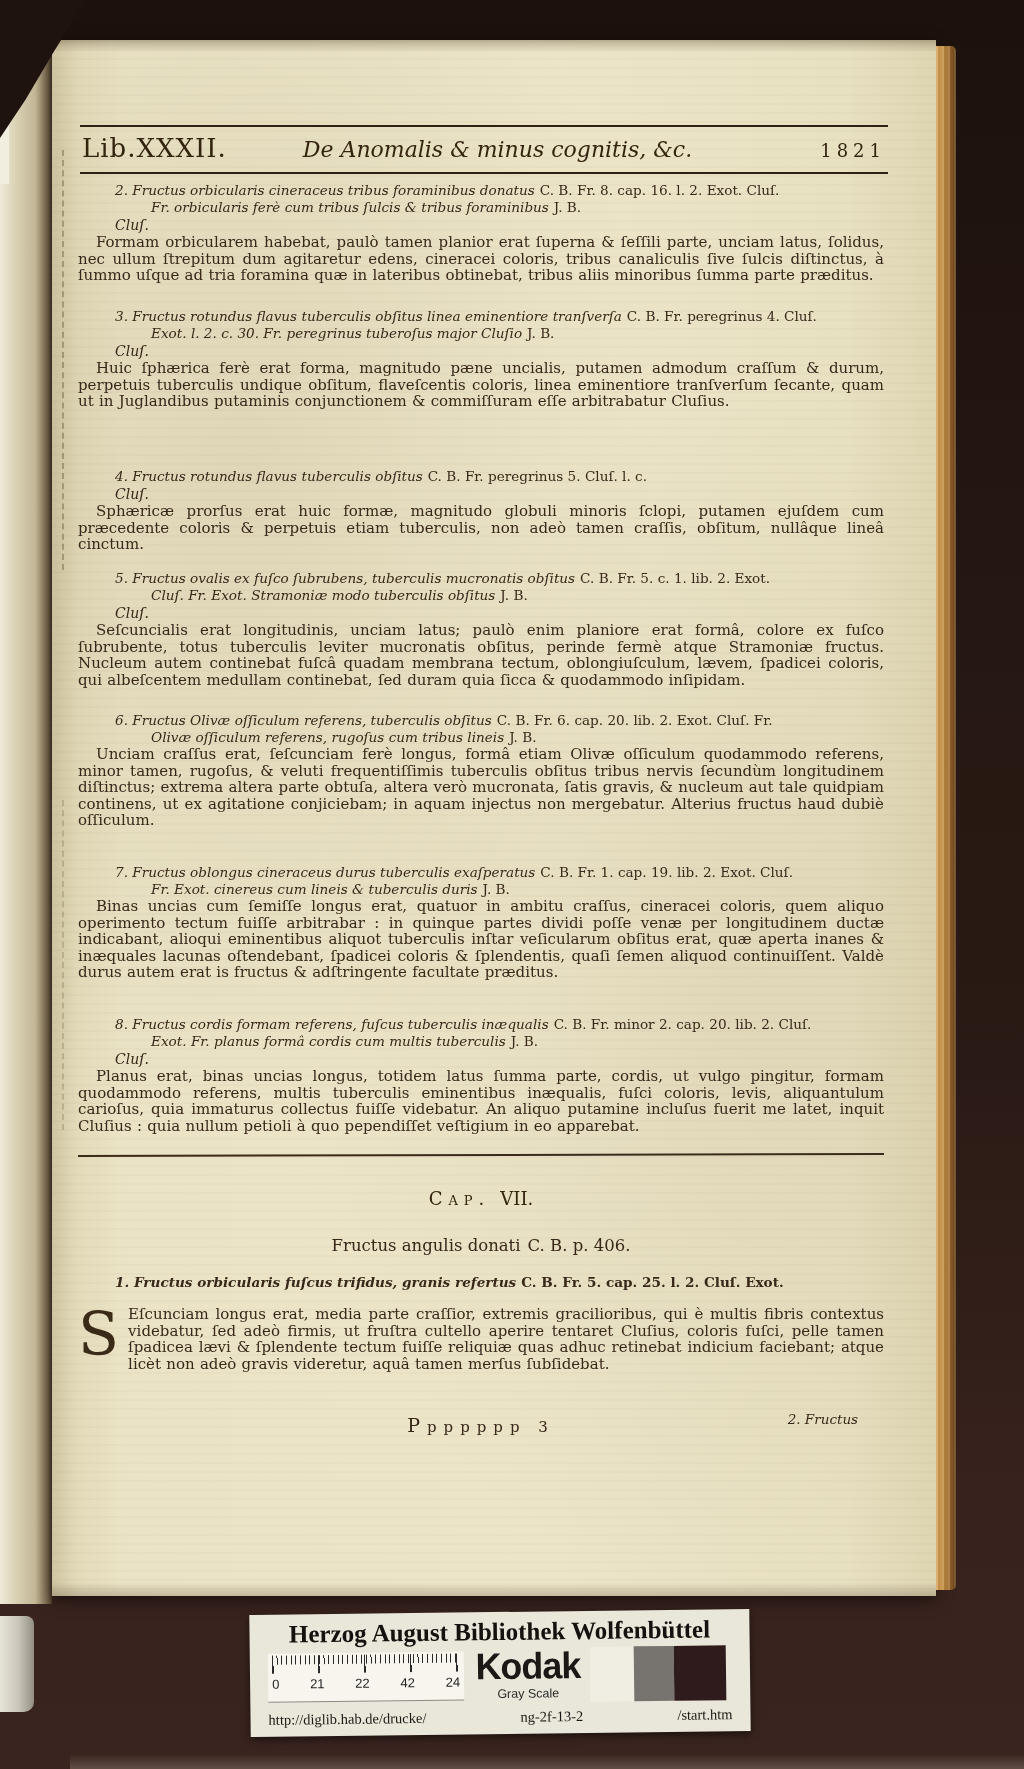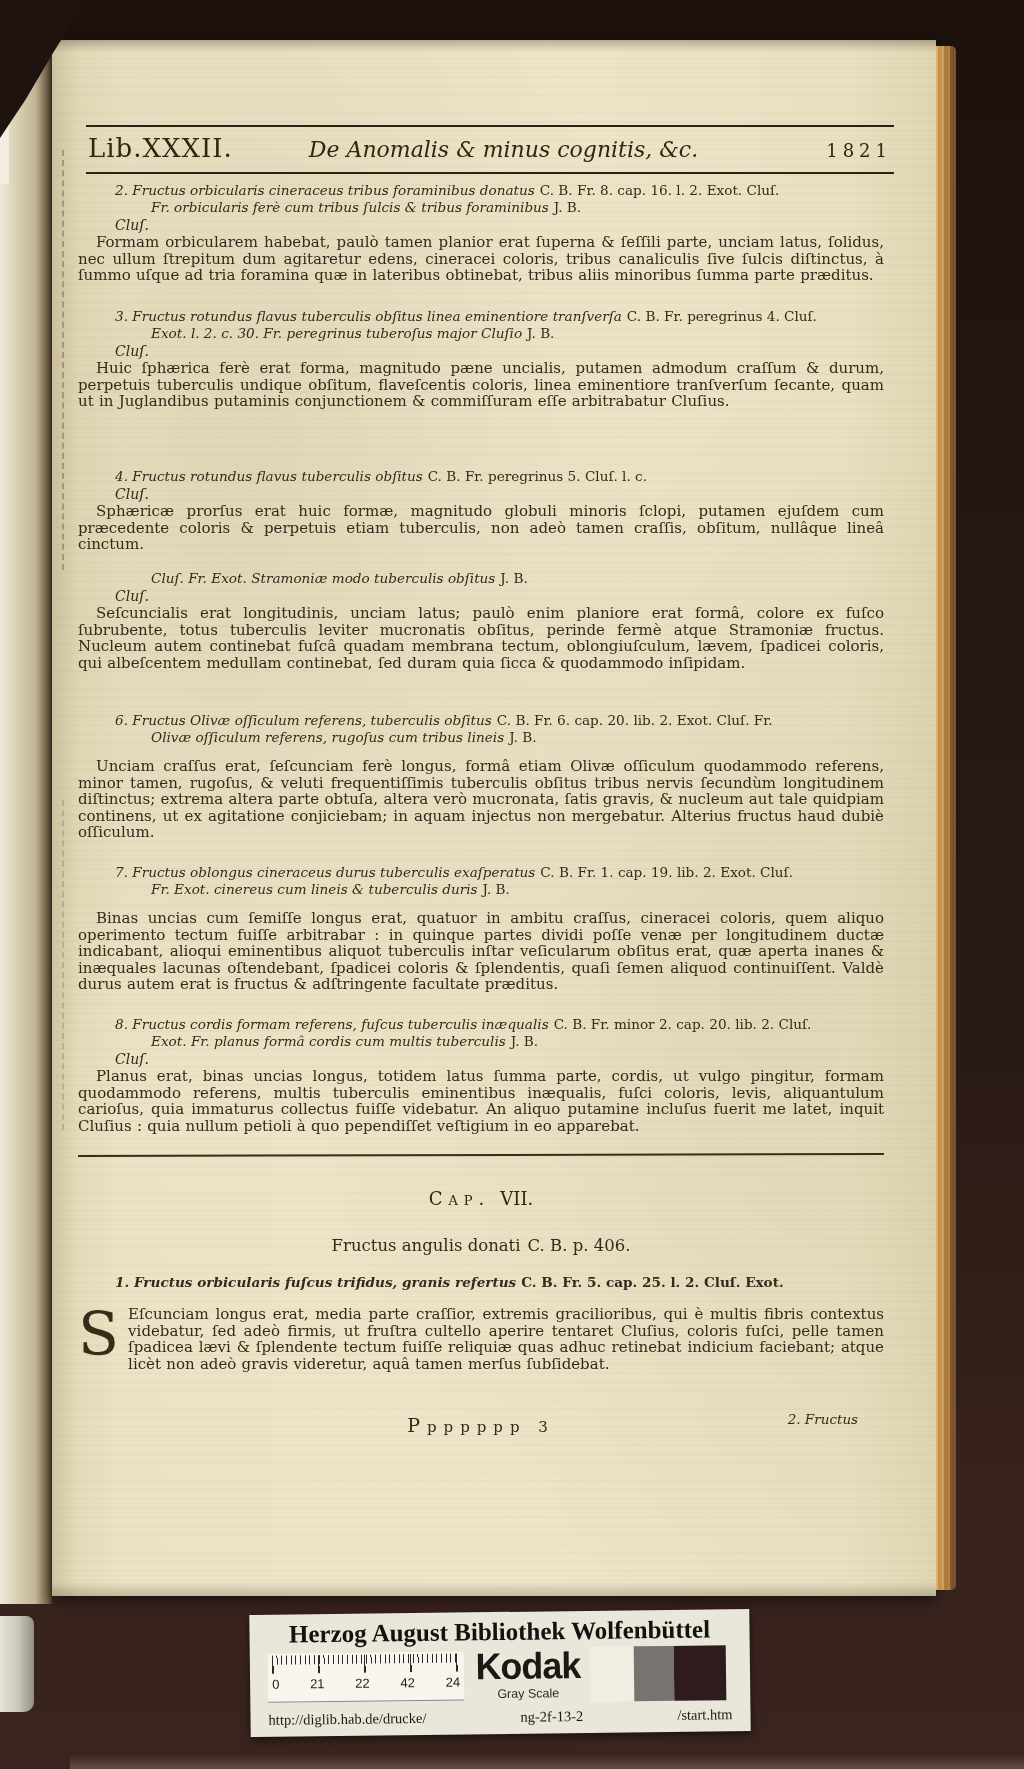--- a/index.html
+++ b/index.html
@@ -44,35 +44,35 @@
           border-radius:0 8px 10px 0;
           background:linear-gradient(90deg,#e7e4d8 0,#c9c5b8 55%,#928e82 100%); }
   .shelf-band { position:absolute; left:70px; right:0; bottom:0; height:15px; z-index:1;
           background:linear-gradient(0deg, rgba(160,148,132,.38), rgba(160,148,132,0)); }
 
   
   .ink { color:#38281a; }
 
   .header { position:absolute; top:85px; left:28px; width:804px;
             border-top:2.5px solid #2e2113; border-bottom:2.5px solid #2e2113;
-            padding:6px 2px 9px 2px; display:flex; align-items:baseline; color:#33240f;margin-left:6px; }
+            padding:6px 2px 9px 2px; display:flex; align-items:baseline; color:#33240f; }
   .book-number { font-size:26px; letter-spacing:1px; }
   .running-title { flex:1; text-align:center; font-style:italic; font-size:22px; padding-right:52px; }
   .page-number { font-size:18px; letter-spacing:5px; }
 
   .content { position:absolute; top:140px; left:26px; width:806px; color:#38281a; }
   .sec { position:absolute; left:0; right:0; }
   .h { font-size:13.6px; line-height:17px; margin-left:37px; }
   .h .it { font-style:italic; margin-right:5px; }
   .h .rm { font-style:normal; }
   .h2 { margin-left:73px; }
   .attr { font-style:italic; font-size:14px; line-height:17px; margin-left:37px; margin-top:1px; }
   .bodytext { font-size:15px; line-height:16.5px; text-align:justify; text-indent:18px;
               word-spacing:.5px; }
-  .gapped { margin-top:12px; }
+  .gapped { }
 
   .divider { position:absolute; top:974px; left:0; width:100%;
              border-top:2px solid #3a2b1b; transform:rotate(-0.15deg); }
 
   .chapter-heading { position:absolute; top:1008px; left:0; width:100%; text-align:center;
              font-size:18px; color:#33240f; }
   .chapter-heading .capword { font-variant:small-caps; letter-spacing:6px; }
   .chapter-heading .capnum { margin-left:10px; }
   .chapter-subtitle { position:absolute; top:1056px; left:0; width:100%; text-align:center;
              font-size:16.5px; }
@@ -160,20 +160,23 @@
 
       <div class="sec" style="top:288px">
         <div class="h">
           <span class="it">4. Fructus rotundus flavus tuberculis obſitus</span><span class="rm">C. B. Fr. peregrinus 5. Cluſ. l. c.</span>
         </div>
         <div class="attr">Cluſ.</div>
         <div class="bodytext">Sphæricæ prorſus erat huic formæ, magnitudo globuli minoris ſclopi, putamen ejuſdem cum præcedente coloris &amp; perpetuis etiam tuberculis, non adeò tamen craſſis, obſitum, nullâque lineâ cinctum.</div>
       </div>
 
       <div class="sec" style="top:390px">
+        <div class="h">
+          <span class="it">5. Fructus ovalis ex fuſco ſubrubens, tuberculis mucronatis obſitus</span><span class="rm">C. B. Fr. 5. c. 1. lib. 2. Exot.</span>
+        </div>
         <div class="h h2">
           <span class="it">Cluſ. Fr. Exot. Stramoniæ modo tuberculis obſitus</span><span class="rm">J. B.</span>
         </div>
         <div class="attr">Cluſ.</div>
         <div class="bodytext">Seſcuncialis erat longitudinis, unciam latus; paulò enim planiore erat formâ, colore ex fuſco ſubrubente, totus tuberculis leviter mucronatis obſitus, perinde fermè atque Stramoniæ fructus. Nucleum autem continebat fuſcâ quadam membrana tectum, oblongiuſculum, lævem, ſpadicei coloris, qui albeſcentem medullam continebat, ſed duram quia ſicca &amp; quodammodo inſipidam.</div>
       </div>
 
       <div class="sec" style="top:532px">
         <div class="h">
           <span class="it">6. Fructus Olivæ oſſiculum referens, tuberculis obſitus</span><span class="rm">C. B. Fr. 6. cap. 20. lib. 2. Exot. Cluſ. Fr.</span>

